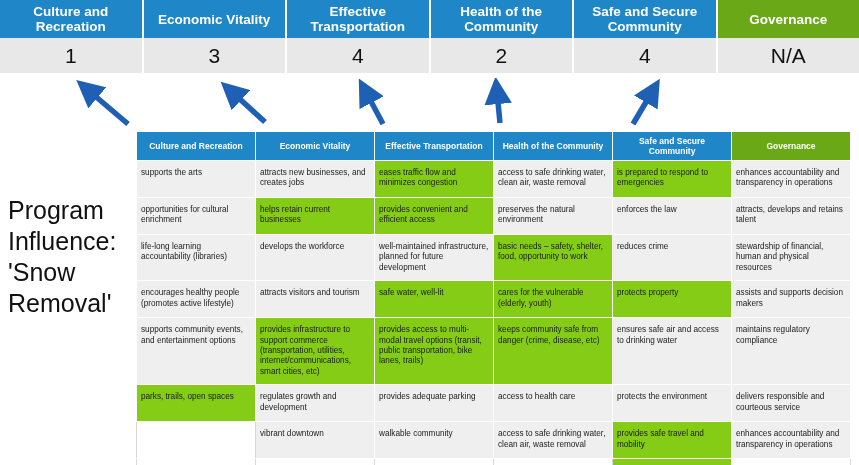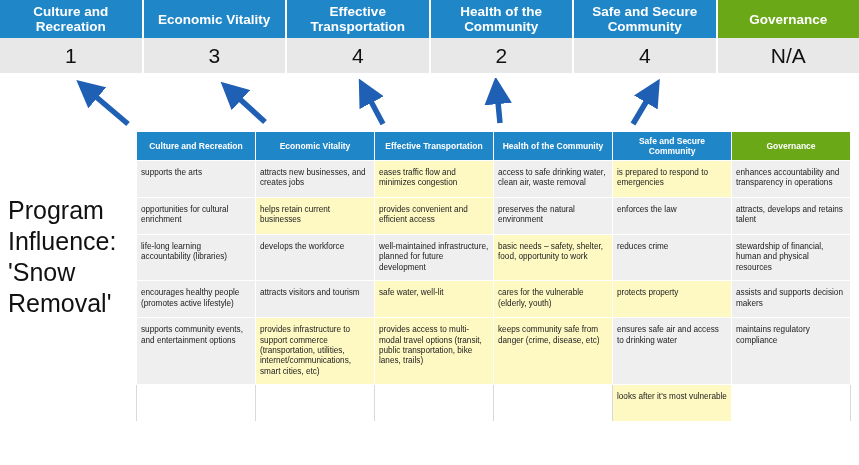--- a/index.html
+++ b/index.html
@@ -119,21 +119,21 @@
     line-height: 10.4px;
     color: #1a1a1a;
     vertical-align: top;
     padding: 7px 4px;
     border: 1px solid #ffffff;
     background: #efefef;
     height: 37px;
     box-sizing: border-box;
   }
   #matrix td.hl {
-    background: #fef9c3;
+    background: #84cc16;
   }
   #matrix td.blank-cell {
     background: #ffffff;
     border-left: 1px solid #d9d9d9;
     border-right: 1px solid #d9d9d9;
     border-top: 1px solid #ffffff;
     border-bottom: 1px solid #ffffff;
   }
   #matrix .col-w { width: 119px; }
 </style>
@@ -230,20 +230,36 @@
       </tr>
       <tr>
         <td>supports community events, and entertainment options</td>
         <td class="hl">provides infrastructure to support commerce (transportation, utilities, internet/communications, smart cities, etc)</td>
         <td class="hl">provides access to multi-modal travel options (transit, public transportation, bike lanes, trails)</td>
         <td class="hl">keeps community safe from danger (crime, disease, etc)</td>
         <td>ensures safe air and access to drinking water</td>
         <td>maintains regulatory compliance</td>
       </tr>
       <tr>
+        <td class="hl">parks, trails, open spaces</td>
+        <td>regulates growth and development</td>
+        <td>provides adequate parking</td>
+        <td>access to health care</td>
+        <td>protects the environment</td>
+        <td>delivers responsible and courteous service</td>
+      </tr>
+      <tr>
+        <td class="blank-cell"></td>
+        <td>vibrant downtown</td>
+        <td>walkable community</td>
+        <td>access to safe drinking water, clean air, waste removal</td>
+        <td class="hl">provides safe travel and mobility</td>
+        <td>enhances accountability and transparency in operations</td>
+      </tr>
+      <tr>
         <td class="blank-cell"></td>
         <td class="blank-cell"></td>
         <td class="blank-cell"></td>
         <td class="blank-cell"></td>
         <td class="hl">looks after it's most vulnerable</td>
         <td class="blank-cell"></td>
       </tr>
     </tbody>
 </table>
 

